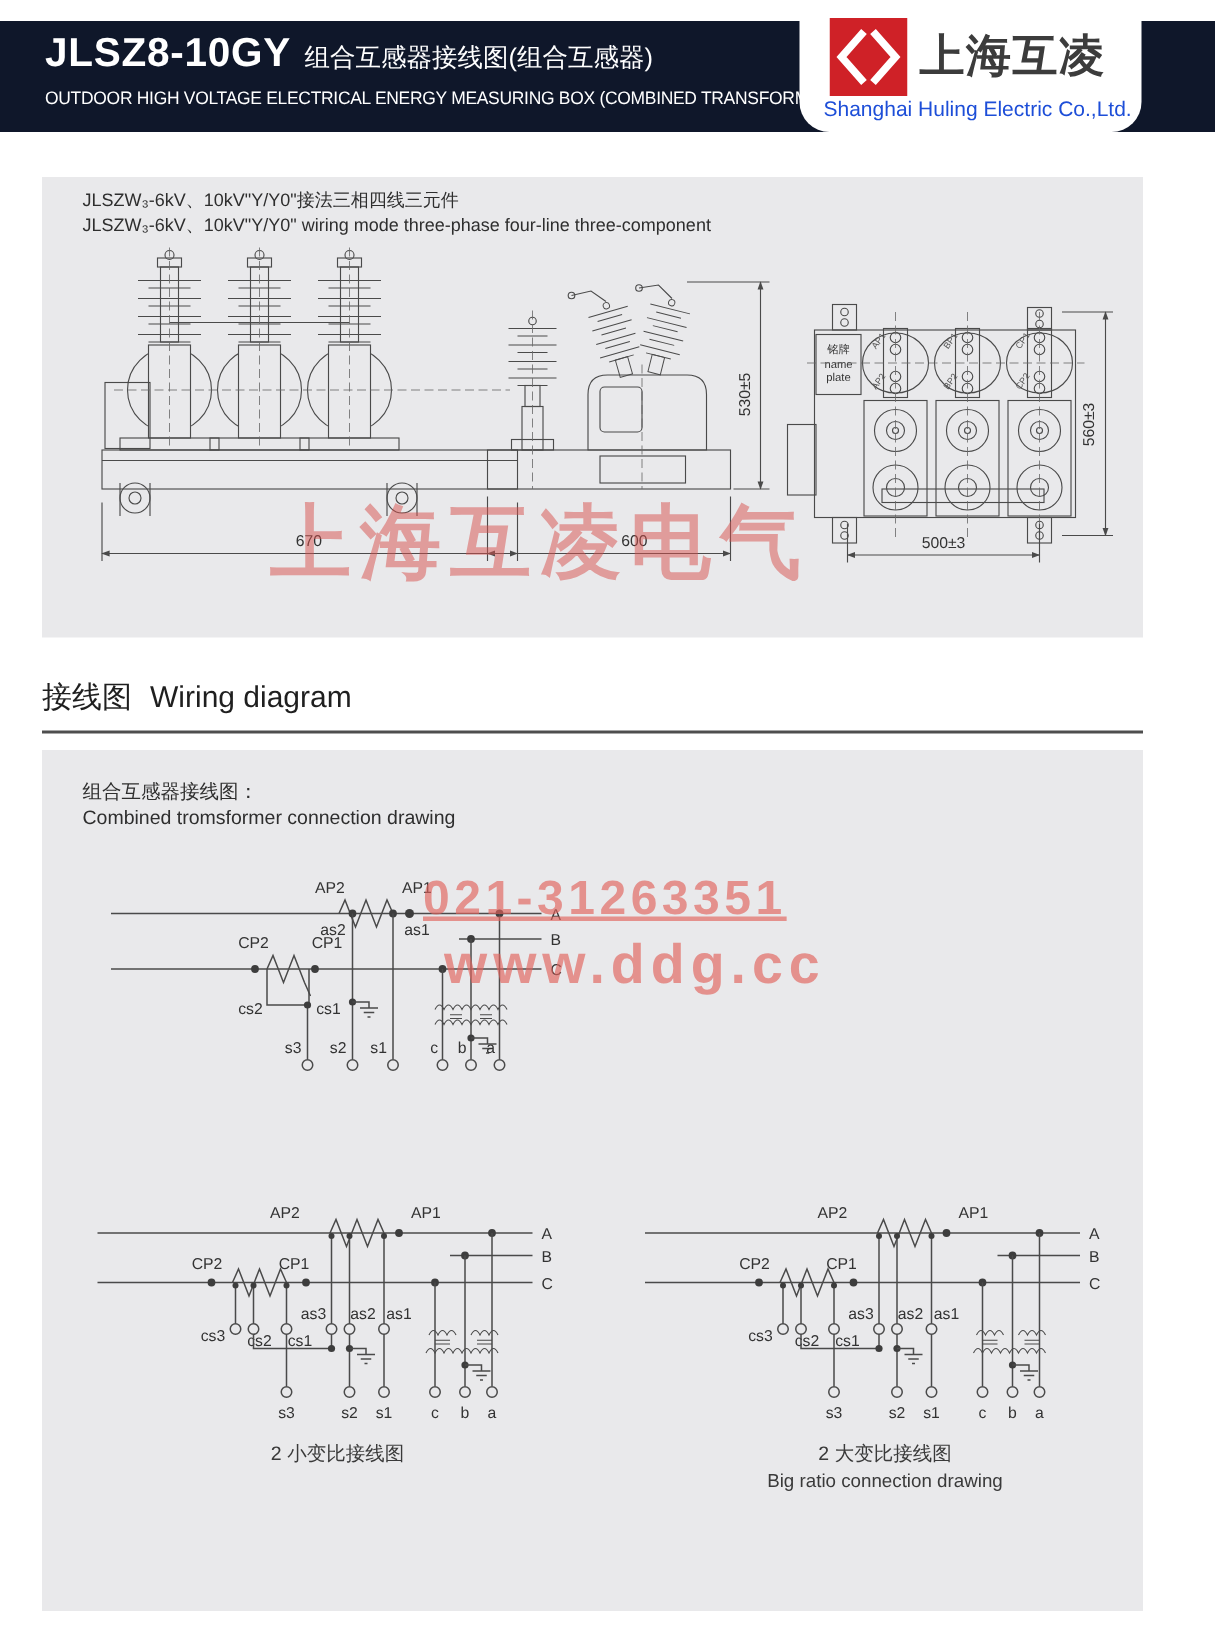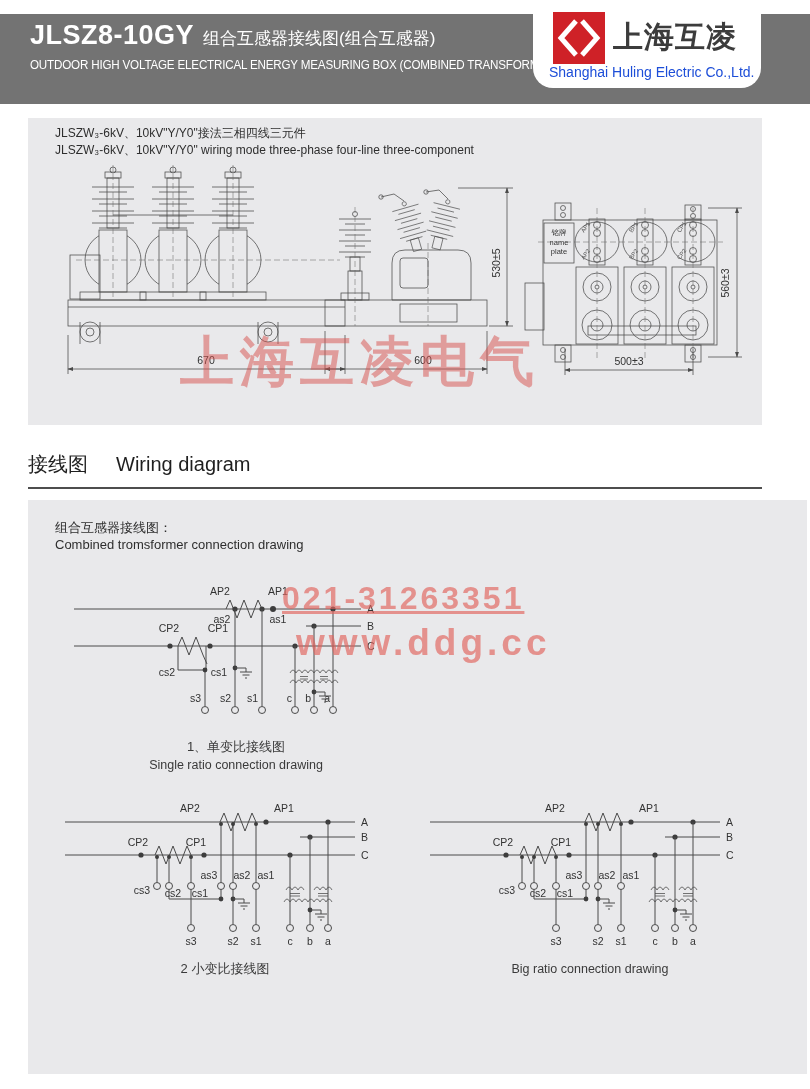--- a/index.html
+++ b/index.html
@@ -1,43 +1,43 @@
 <!DOCTYPE html>
 <html><head>
 <meta charset="utf-8">
 <style>
   html,body{margin:0;padding:0;background:#fff;}
   body{width:810px;height:1089px;position:relative;font-family:"Liberation Sans","DejaVu Sans",sans-serif;color:#333;}
   .page{position:absolute;inset:0;overflow:hidden;background:#fff;}
 
   
-  .topbar{position:absolute;left:0;top:14px;width:810px;height:90px;background:#737373;}
+  .topbar{position:absolute;left:0;top:14px;width:810px;height:74px;background:#0f172a;}
   .head-line1{position:absolute;left:30px;top:6px;display:flex;align-items:baseline;gap:9px;color:#fff;white-space:nowrap;}
   .model{font-size:27px;font-weight:bold;letter-spacing:.5px;}
   .title-zh{font-size:17px;}
   .head-line2{position:absolute;left:30px;top:44px;color:#fff;font-size:12px;letter-spacing:-.2px;transform:scaleX(.97);transform-origin:left;white-space:nowrap;}
   .logo-notch{position:absolute;left:533px;top:0;width:228px;height:88px;background:#fff;border-radius:0 0 20px 20px;}
   .logo-sq{position:absolute;left:20px;top:12px;width:52px;height:52px;}
   .brand-zh{position:absolute;left:80px;top:17px;font-size:30px;font-weight:bold;color:#3c3c3c;letter-spacing:1px;white-space:nowrap;}
   .brand-en{position:absolute;left:16px;top:64px;font-size:14px;color:#1d4ed8;white-space:nowrap;}
 
   
   .panel{position:absolute;left:28px;width:734px;background:#e9e9eb;}
   .outline-panel{top:118px;height:307px;}
-  .wiring-panel{top:500px;height:574px;padding-left:45px;}
+  .wiring-panel{top:500px;height:574px;}
   .note{position:absolute;left:27px;font-size:12px;color:#2e2e2e;white-space:nowrap;}
   .note.n1{top:7px;}
   .note.n2{top:24px;}
 
   .wm-big{position:absolute;left:152px;top:208px;font-size:54px;font-weight:bold;color:rgba(216,80,75,.5);letter-spacing:6px;white-space:nowrap;}
   .wm-phone{position:absolute;left:254px;top:80px;font-size:32px;font-weight:bold;color:rgba(224,98,92,.66);letter-spacing:3px;white-space:nowrap;text-decoration:underline;}
   .wm-site{position:absolute;left:268px;top:122px;font-size:37px;font-weight:bold;color:rgba(224,98,92,.66);letter-spacing:4px;white-space:nowrap;}
 
   .sec-head{position:absolute;left:28px;top:451px;font-size:20px;color:#1f1f1f;white-space:nowrap;}
-  .sec-head .en{margin-left:28px;}
+  .sec-head .en{margin-left:12px;}
   .sec-rule{position:absolute;left:28px;top:487px;width:734px;height:2px;background:#4e4e4e;}
 
   .intro{position:absolute;left:27px;font-size:13px;color:#2e2e2e;white-space:nowrap;}
   .intro.i1{top:19px;font-size:13px;}
   .intro.i2{top:37px;}
 
   .dgm{position:absolute;}
   .cap{position:absolute;text-align:center;color:#3a3a3a;line-height:18px;}
   .cap .zh{font-size:13px;}
   .cap .en{font-size:12.5px;}
@@ -371,35 +371,32 @@
         <circle class="oc" cx="248" cy="130" r="3.5"></circle>
         <circle class="oc" cx="267" cy="130" r="3.5"></circle>
       <text class="lab" x="226" y="122" text-anchor="end">c</text>
       <text class="lab" x="245" y="122" text-anchor="end">b</text>
       <text class="lab" x="264" y="122" text-anchor="end">a</text>
     </svg>
 
     <div class="wm-phone">021-31263351</div>
     <div class="wm-site">www.ddg.cc</div>
 
-    <div class="cap cap1">
-      <div class="zh">1、单变比接线图</div>
-      <div class="en">Single ratio connection drawing</div>
-    </div>
 
     <svg class="dgm" style="left:32px;top:302px" width="330" height="152" viewBox="0 0 330 152">
       <use href="#d23" width="330" height="152"></use>
     </svg>
 
     <svg class="dgm" style="left:397px;top:302px" width="330" height="152" viewBox="0 0 330 152">
       <use href="#d23" width="330" height="152"></use>
     </svg>
 
     <div class="cap cap2">
       <div class="zh">2 小变比接线图</div>
     </div>
     <div class="cap cap3">
+      <div class="zh">2 大变比接线图</div>
       <div class="en">Big ratio connection drawing</div>
     </div>
 
   </section>
 
 </div>
 
 </body></html>

